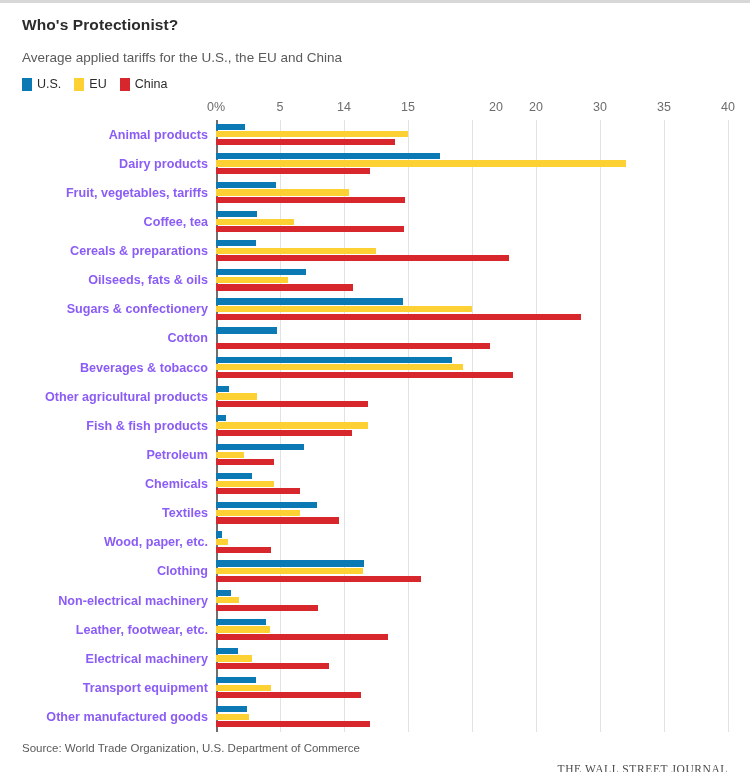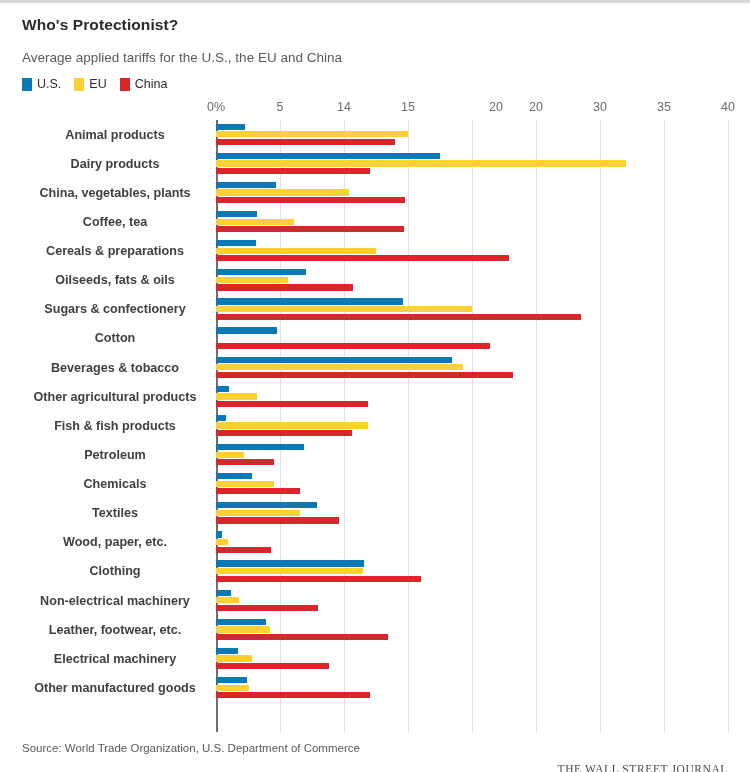--- a/index.html
+++ b/index.html
@@ -111,24 +111,24 @@
     position: relative;
     height: 29.14px;
     width: 706px;
   }
   .row-label {
     position: absolute;
     left: 0;
     top: 50%;
     transform: translateY(-50%);
     width: 186px;
-    text-align: center;
+    text-align: right;
     font-size: 12.6px;
     font-weight: bold;
-    color: #404040;
+    color: #8b5cf6;
     white-space: nowrap;
   }
   .bars {
     position: absolute;
     left: 194px;
     top: 0;
     height: 29.14px;
     width: 512px;
   }
   .bar {
@@ -212,21 +212,21 @@
         </div>
         <div class="row">
           <div class="row-label">Dairy products</div>
           <div class="bars">
             <div class="bar us" title="U.S.: 17.5%" style="width: 224px; background: rgb(11, 121, 180);"></div>
             <div class="bar eu" title="EU: 32%" style="width: 409.6px; background: rgb(253, 208, 52);"></div>
             <div class="bar china" title="China: 12%" style="width: 153.6px; background: rgb(216, 38, 45);"></div>
           </div>
         </div>
         <div class="row">
-          <div class="row-label">China, vegetables, plants</div>
+          <div class="row-label">Fruit, vegetables, tariffs</div>
           <div class="bars">
             <div class="bar us" title="U.S.: 4.7%" style="width: 60.16px; background: rgb(11, 121, 180);"></div>
             <div class="bar eu" title="EU: 10.4%" style="width: 133.12px; background: rgb(253, 208, 52);"></div>
             <div class="bar china" title="China: 14.8%" style="width: 189.44px; background: rgb(216, 38, 45);"></div>
           </div>
         </div>
         <div class="row">
           <div class="row-label">Coffee, tea</div>
           <div class="bars">
             <div class="bar us" title="U.S.: 3.2%" style="width: 40.96px; background: rgb(11, 121, 180);"></div>
@@ -347,20 +347,28 @@
         </div>
         <div class="row">
           <div class="row-label">Electrical machinery</div>
           <div class="bars">
             <div class="bar us" title="U.S.: 1.7%" style="width: 21.76px; background: rgb(11, 121, 180);"></div>
             <div class="bar eu" title="EU: 2.8%" style="width: 35.84px; background: rgb(253, 208, 52);"></div>
             <div class="bar china" title="China: 8.8%" style="width: 112.64px; background: rgb(216, 38, 45);"></div>
           </div>
         </div>
         <div class="row">
+          <div class="row-label">Transport equipment</div>
+          <div class="bars">
+            <div class="bar us" title="U.S.: 3.1%" style="width: 39.68px; background: rgb(11, 121, 180);"></div>
+            <div class="bar eu" title="EU: 4.3%" style="width: 55.04px; background: rgb(253, 208, 52);"></div>
+            <div class="bar china" title="China: 11.3%" style="width: 144.64px; background: rgb(216, 38, 45);"></div>
+          </div>
+        </div>
+        <div class="row">
           <div class="row-label">Other manufactured goods</div>
           <div class="bars">
             <div class="bar us" title="U.S.: 2.4%" style="width: 30.72px; background: rgb(11, 121, 180);"></div>
             <div class="bar eu" title="EU: 2.6%" style="width: 33.28px; background: rgb(253, 208, 52);"></div>
             <div class="bar china" title="China: 12%" style="width: 153.6px; background: rgb(216, 38, 45);"></div>
           </div>
         </div>
       </div>
   </div>
 

